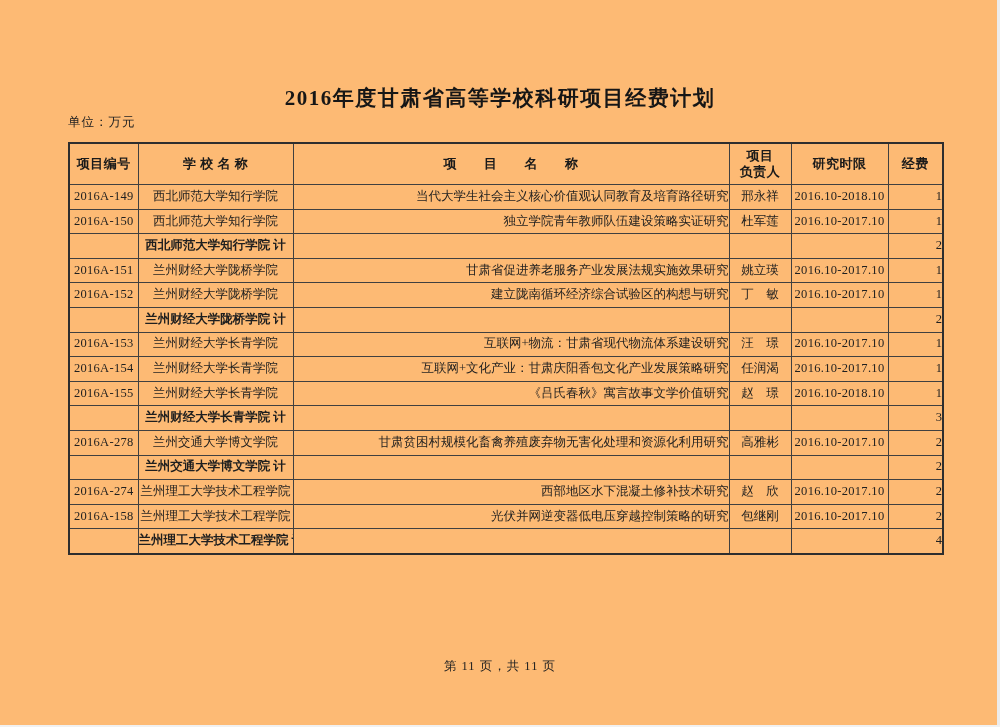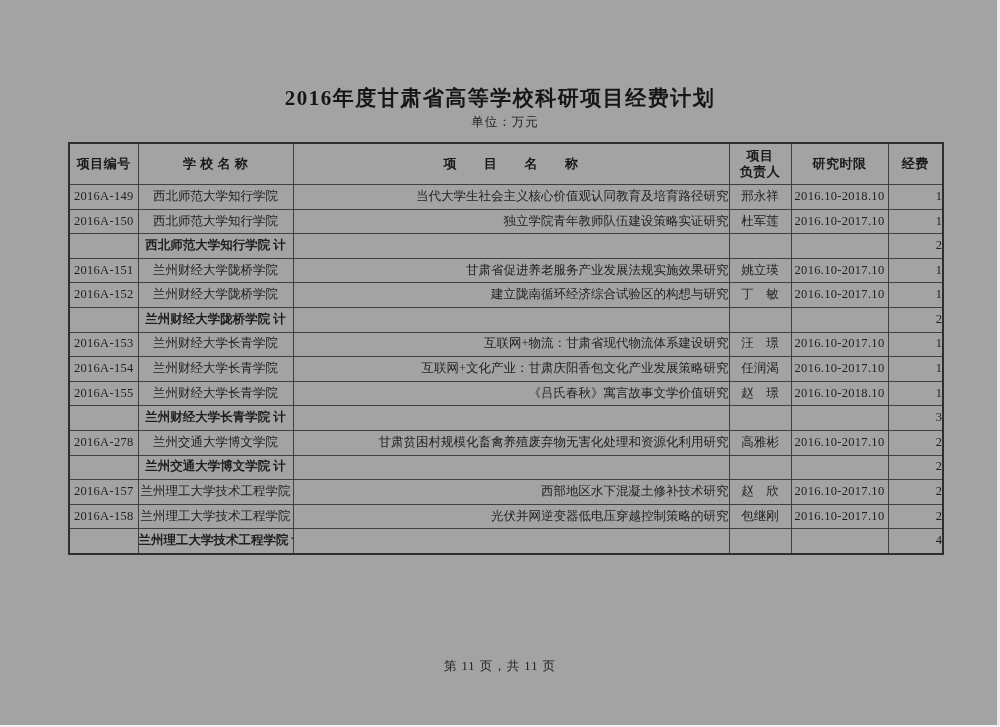--- a/index.html
+++ b/index.html
@@ -5,39 +5,39 @@
   html, body { margin:0; padding:0; }
   body {
     width:1000px; height:727px;
     background:#ffffff;
     font-family:"Liberation Serif","DejaVu Serif",serif;
     color:#1f1f1f;
     position:relative;
     overflow:hidden;
   }
   .page {
-    position:absolute; inset:0; background:#a3a3a3;
+    position:absolute; inset:0; background:#fdba74;
   }
   .scan-edge-right {
     position:absolute; top:0; right:0; width:3px; height:100%;
     background:#ececec;
   }
   .scan-edge-bottom {
     position:absolute; left:0; bottom:0; width:100%; height:2px;
     background:#f1f1f1;
   }
   .doc-title {
     position:absolute; top:84px; left:0; width:1000px;
     text-align:center;
     font-size:21px; font-weight:bold; letter-spacing:1.5px;
     color:#161616;
   }
   .unit-note {
     position:absolute; top:114px; left:68px; width:874px;
-    text-align:center; font-size:12.5px; color:#222;
+    text-align:left; font-size:12.5px; color:#222;
     letter-spacing:1px;
   }
   table.funding {
     position:absolute; top:142px; left:68px;
     width:874px;
     border-collapse:collapse; table-layout:fixed;
     border:2px solid #2e2e2e;
   }
   table.funding th, table.funding td {
     border:1px solid #404040;
@@ -191,21 +191,21 @@
         </tr>
         <tr class="subtotal">
           <td class="code"></td>
           <td class="school">兰州交通大学博文学院 计</td>
           <td class="project"></td>
           <td class="leader"></td>
           <td class="period"></td>
           <td class="fund">2</td>
         </tr>
         <tr>
-          <td class="code">2016A-157</td>
+          <td class="code">2016A-274</td>
           <td class="school">兰州理工大学技术工程学院</td>
           <td class="project">西部地区水下混凝土修补技术研究</td>
           <td class="leader">赵　欣</td>
           <td class="period">2016.10-2017.10</td>
           <td class="fund">2</td>
         </tr>
         <tr>
           <td class="code">2016A-158</td>
           <td class="school">兰州理工大学技术工程学院</td>
           <td class="project">光伏并网逆变器低电压穿越控制策略的研究</td>

